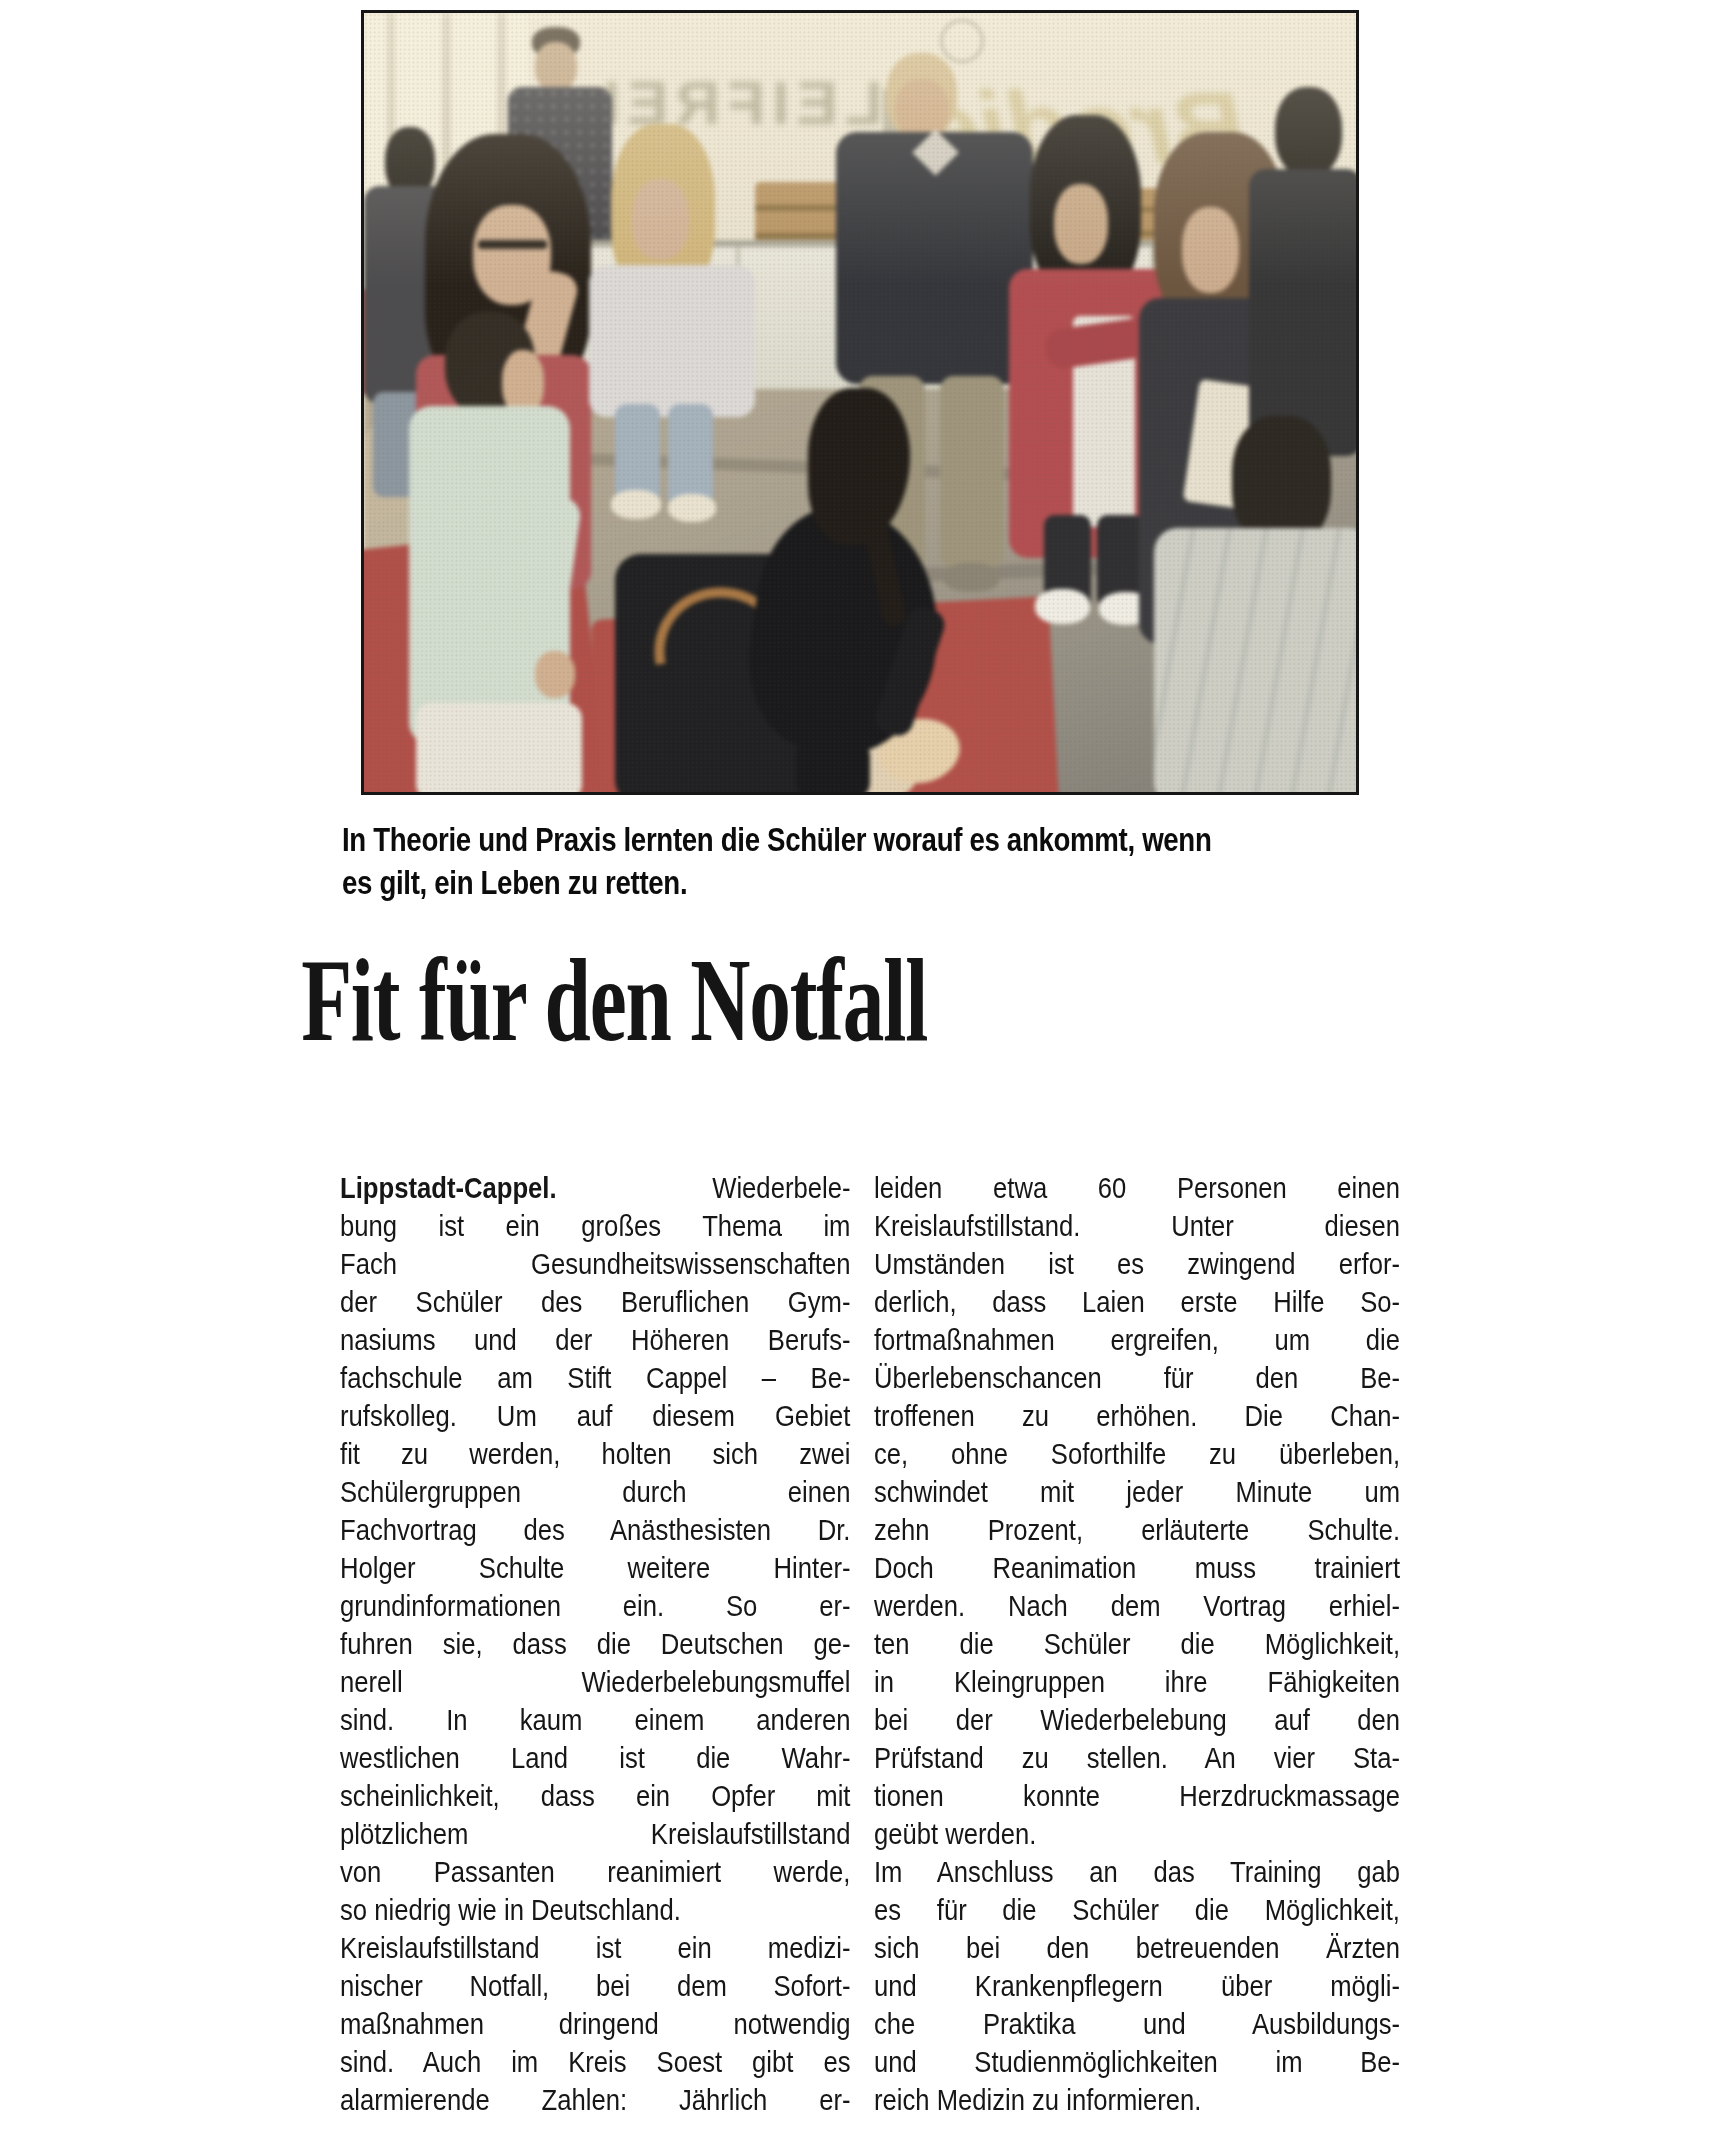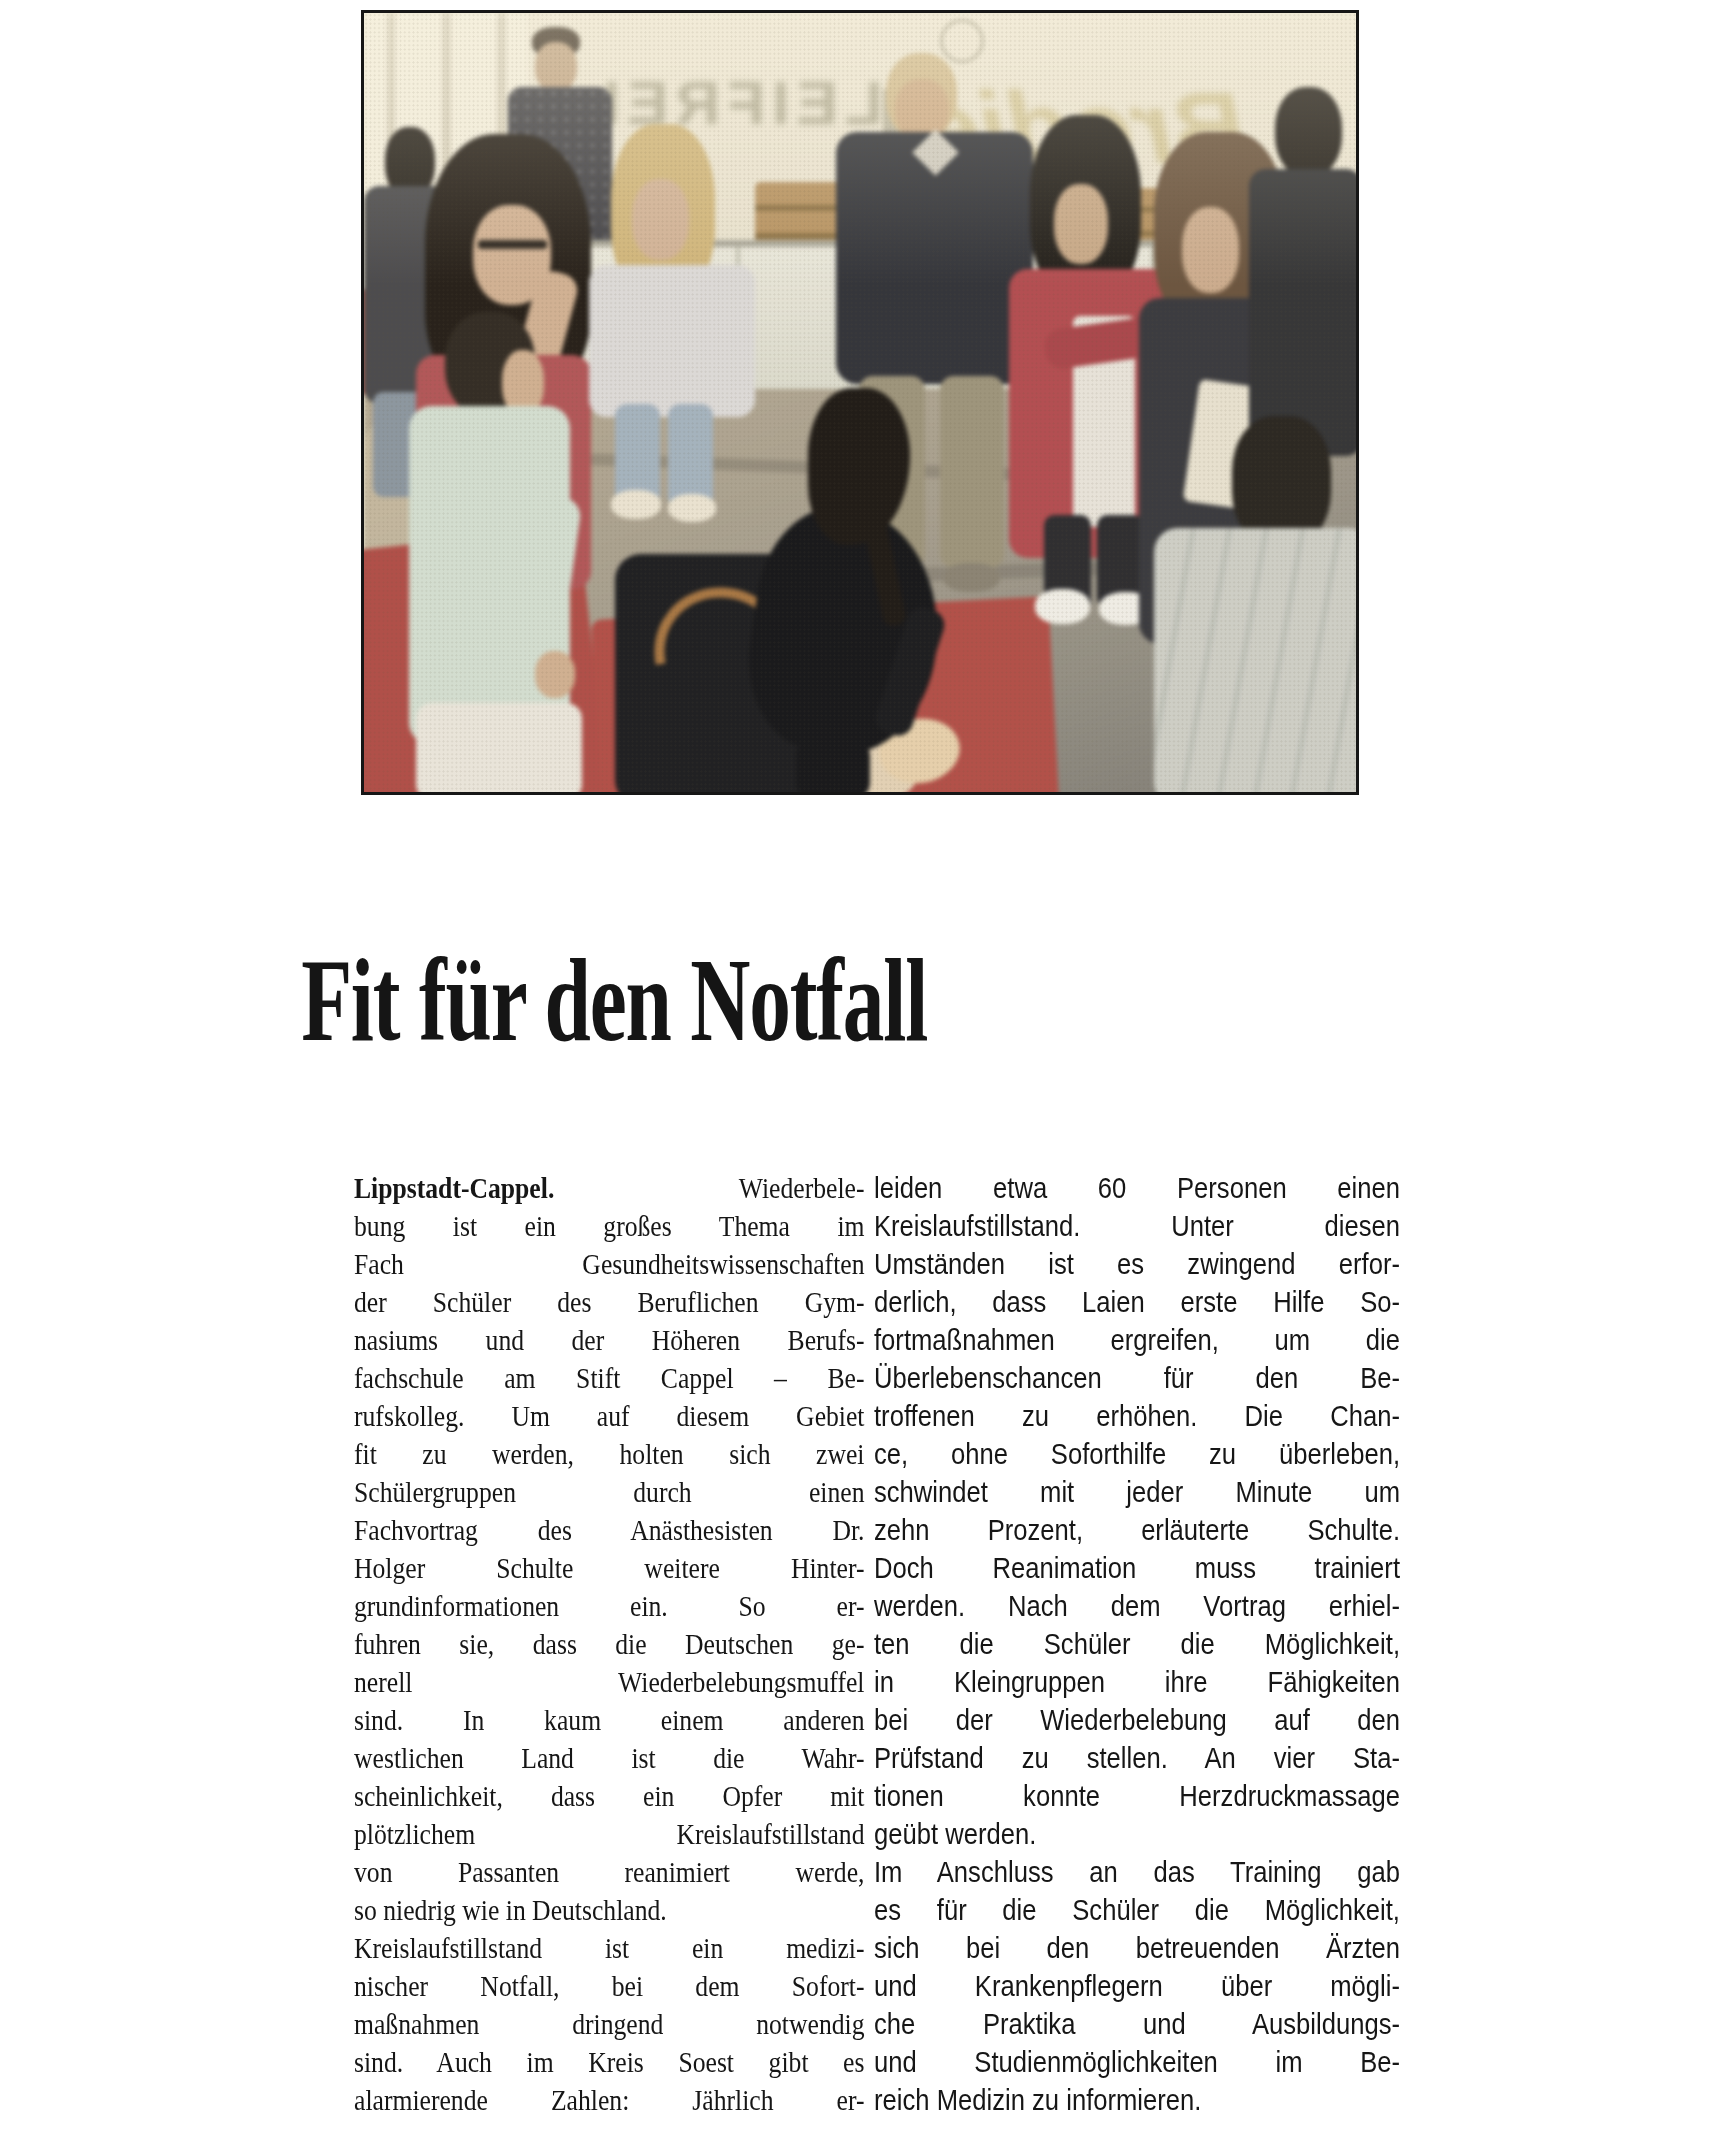--- a/index.html
+++ b/index.html
@@ -51,21 +51,21 @@
   .subheadline-wrap{position:absolute;left:167px;top:1083px;width:1384px;text-align:center;}
   .subheadline{
     display:block;width:fit-content;margin:0 auto;white-space:nowrap;
     font-weight:bold;font-size:64px;line-height:64px;color:#101010;
     transform:scaleX(.78);transform-origin:center top;letter-spacing:-0.9px;
   }
 
   
   .col{position:absolute;top:1169px;}
   .col-inner{transform-origin:left top;}
-  .col1{left:354px;width:510px;font-family:Liberation Serif, serif;}
+  .col1{left:340px;width:510px;}
   .col1 .col-inner{width:597px;transform:scaleX(.8551);}
   .col2{left:874px;width:526px;}
   .col2 .col-inner{width:616px;transform:scaleX(.8539);}
   .tline{
     font-size:30px;line-height:38px;height:38px;color:#161616;
     text-align:justify;text-align-last:justify;overflow:visible;
   }
   .tline.pend{text-align-last:left;}
   .tline b{font-weight:bold;}
 </style>
@@ -180,20 +180,24 @@
         <div class="po" style="left:432px;top:726px;width:74px;height:61px;background:#101114;border-radius:17.3px;"></div>
 
         <div class="po" style="left:868px;top:403px;width:99px;height:131px;background:#252019;border-radius:42%;"></div>
         <div class="po" style="left:790px;top:515px;width:218px;height:278px;background:#ccd1cc;border-radius:24px;background-image:repeating-linear-gradient(100deg,rgba(140,150,145,.25) 0 5.2px,transparent 5.2px 36px);"></div>
       </div>
       <div class="wash"></div>
       <div class="grain"></div>
     </div>
   </figure>
 
+  <div class="caption">
+    <div class="cline">In Theorie und Praxis lernten die Schüler worauf es ankommt, wenn</div>
+    <div class="cline">es gilt, ein Leben zu retten.</div>
+  </div>
 
   <div class="headline-wrap">
     <h1 class="headline" style="margin:0;">Fit für den Notfall</h1>
   </div>
 
   <div class="col col1">
     <div class="col-inner">
         <div class="tline"><b>Lippstadt-Cappel.</b> Wiederbele-</div>
         <div class="tline">bung ist ein großes Thema im</div>
         <div class="tline">Fach Gesundheitswissenschaften</div>

